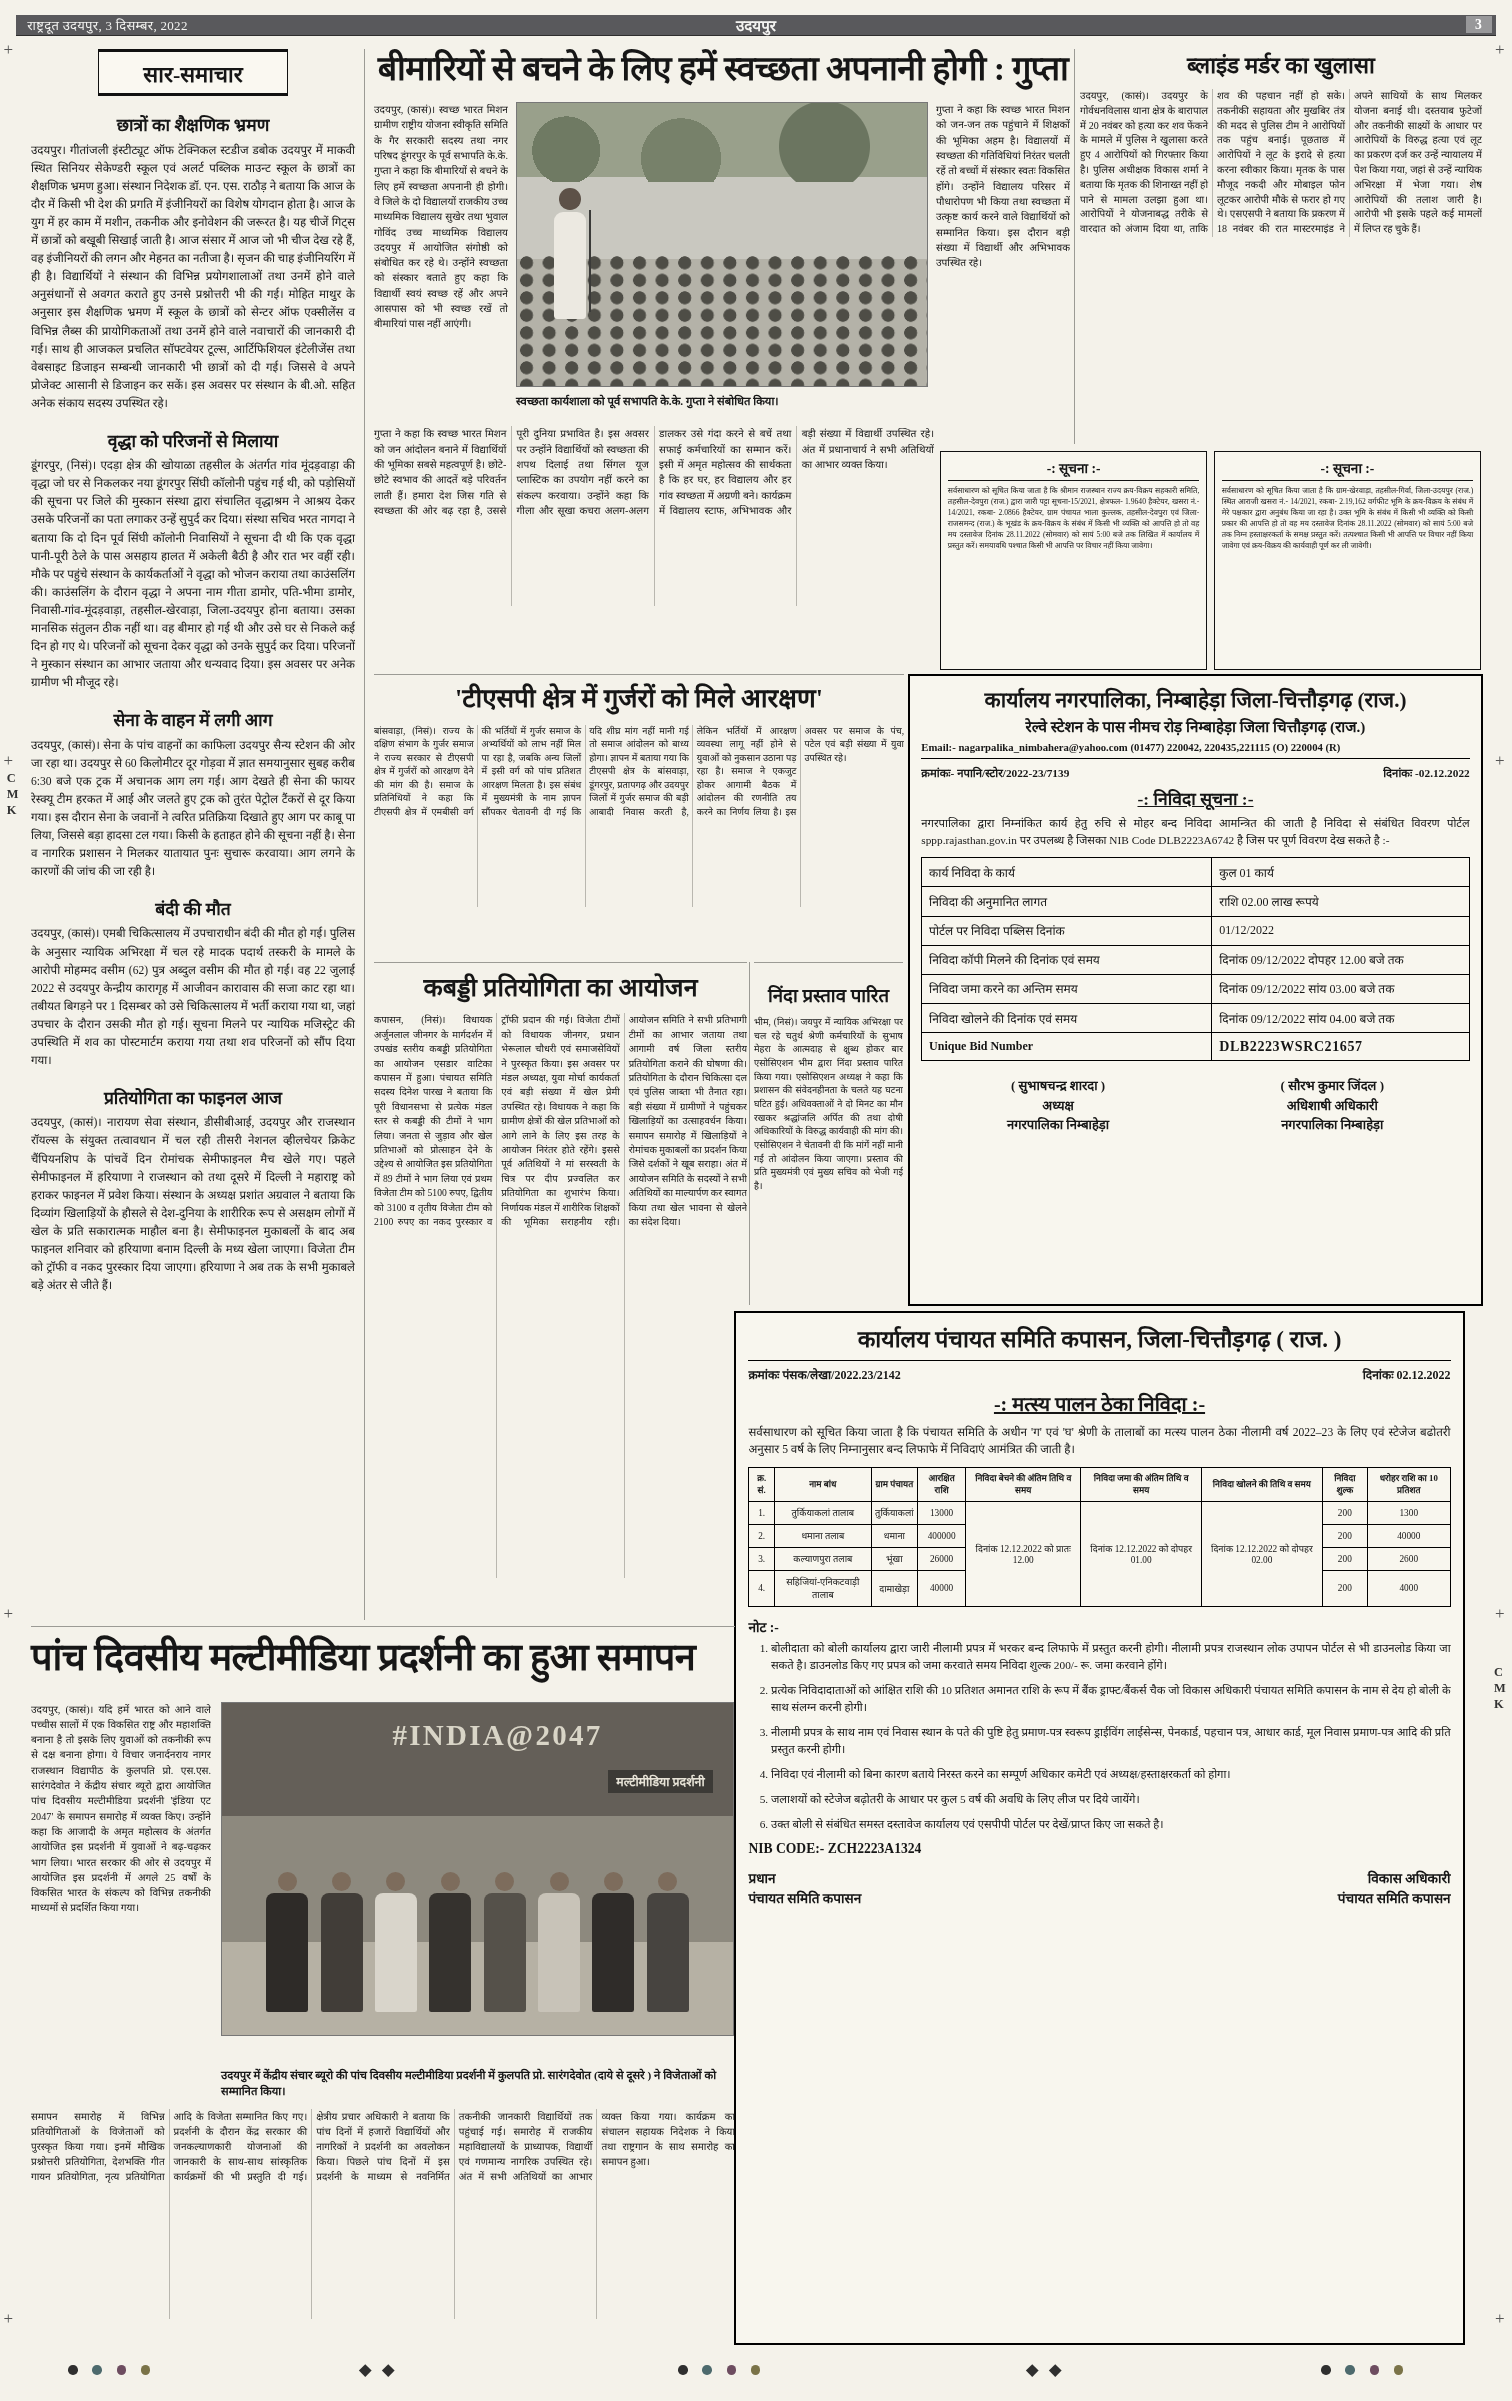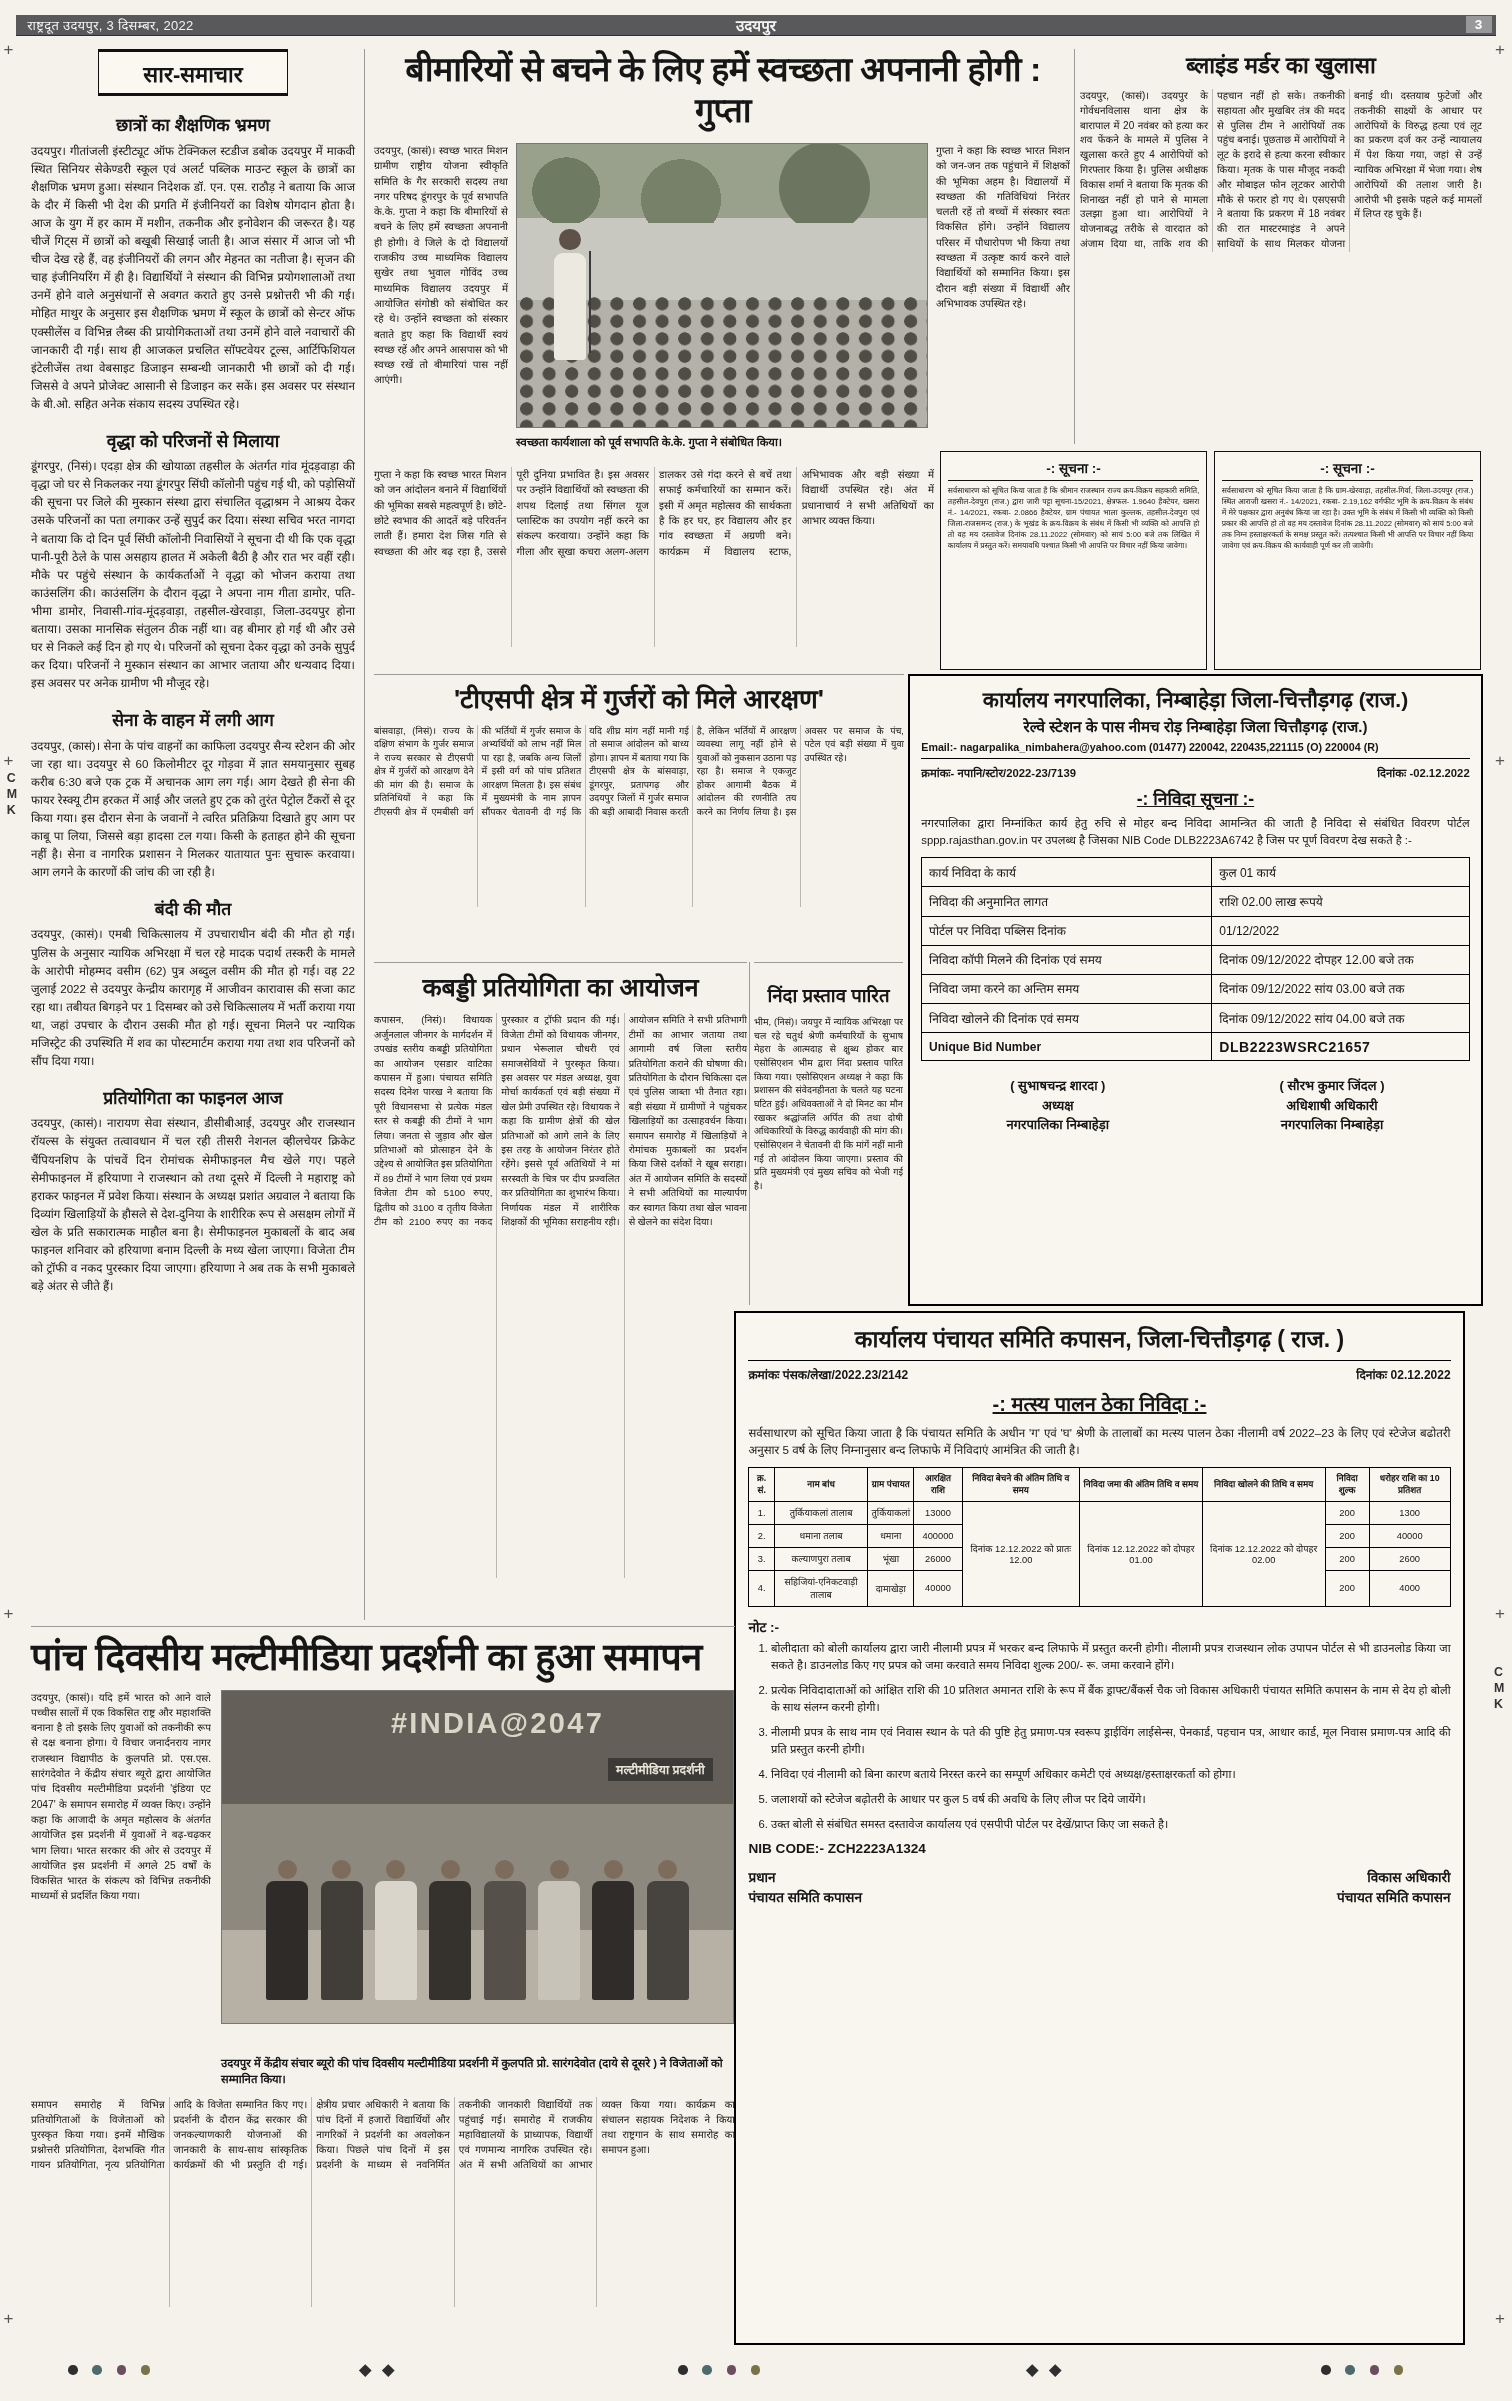--- a/index.html
+++ b/index.html
@@ -1,20 +1,20 @@
 <!DOCTYPE html>
 <html lang="hi" style="font-size:9px"><head>
 <meta charset="utf-8">
 <style>
   * { margin:0; padding:0; box-sizing:border-box; }
   html,body { background:#9a9a9a; }
   .page{
     position:relative; width:1512px; height:2401px;
     background:#f4f2ea; color:#161616;
-    font-family:Liberation Sans, sans-serif;
+    font-family:Liberation Serif, serif;
     overflow:hidden; margin:0 auto;
   }
   .abs{ position:absolute; }
   .jt{ text-align:justify; }
 
   
   .topbar{
     left:16px; top:14.7px; width:1480px; height:21.5px;
     background:#59595c; color:#f3f3f1;
     display:flex; align-items:center;
@@ -131,21 +131,21 @@
   .note-t{ font-size:13.6px; font-weight:800; margin:10.2px 0 4.5px; }
   .notes{ padding-left:22.6px; }
   .notes li{ font-size:11.3px; line-height:1.5; margin-bottom:8px; text-align:justify; }
   .nib{ font-size:13.6px; font-weight:800; margin-top:3.4px; }
   .t2-signs{ display:flex; justify-content:space-between; margin-top:12.4px; font-size:13.6px; font-weight:700; line-height:1.5; }
   .t2-signs .r{ text-align:right; }
 
   
   .mm{ left:31px; top:1626px; width:704px; border-top:1.1px solid #9b9b95; padding-top:8px; }
   .mm-h{ font-size:38px; font-weight:800; line-height:1.2; letter-spacing:-0.6px; }
-  .mm-row{ display:flex; gap:10px; margin-top:9px; }
+  .mm-row{ display:flex; gap:10px; margin-top:21px; }
   .mm-col{ width:180px; font-size:10.2px; line-height:1.5; height:361px; overflow:hidden; }
   .photo-mm{ position:relative; width:513px; height:334px; border:0.6px solid #777;
     background:linear-gradient(#645f58 0 34%, #8d897e 34% 72%, #b6b1a4 72% 100%); overflow:hidden; }
   .photo-mm .banner{ position:absolute; top:16px; left:0; right:0; text-align:center;
     color:#d9d5c7; font-size:29px; font-weight:700; letter-spacing:2.3px;padding-left:40px; }
   .photo-mm .strip{ position:absolute; top:67px; right:20.3px; background:#3c3a36; color:#e7e3d7;
     font-size:12.4px; font-weight:700; padding:3.4px 8px; }
   .people{ position:absolute; bottom:22.6px; left:0; right:0; display:flex; justify-content:center; gap:12.4px; }
   .person{ width:42px; }
   .person .hd{ width:19px; height:19px; border-radius:50%; background:#7d6c5c; margin:0 auto; }

